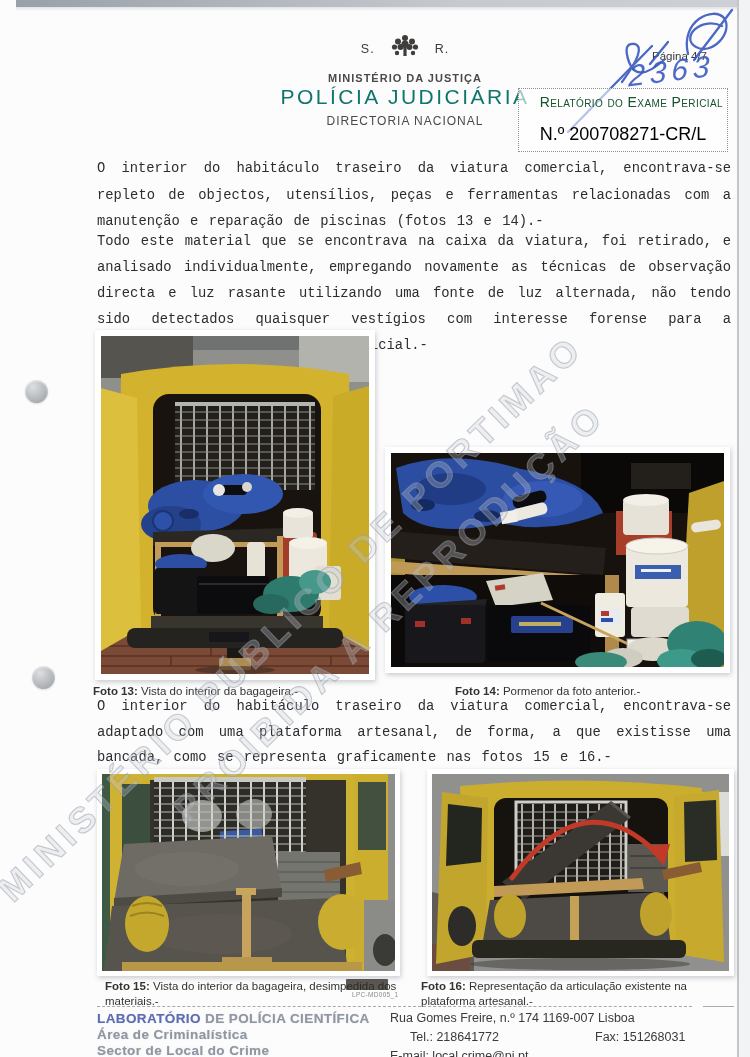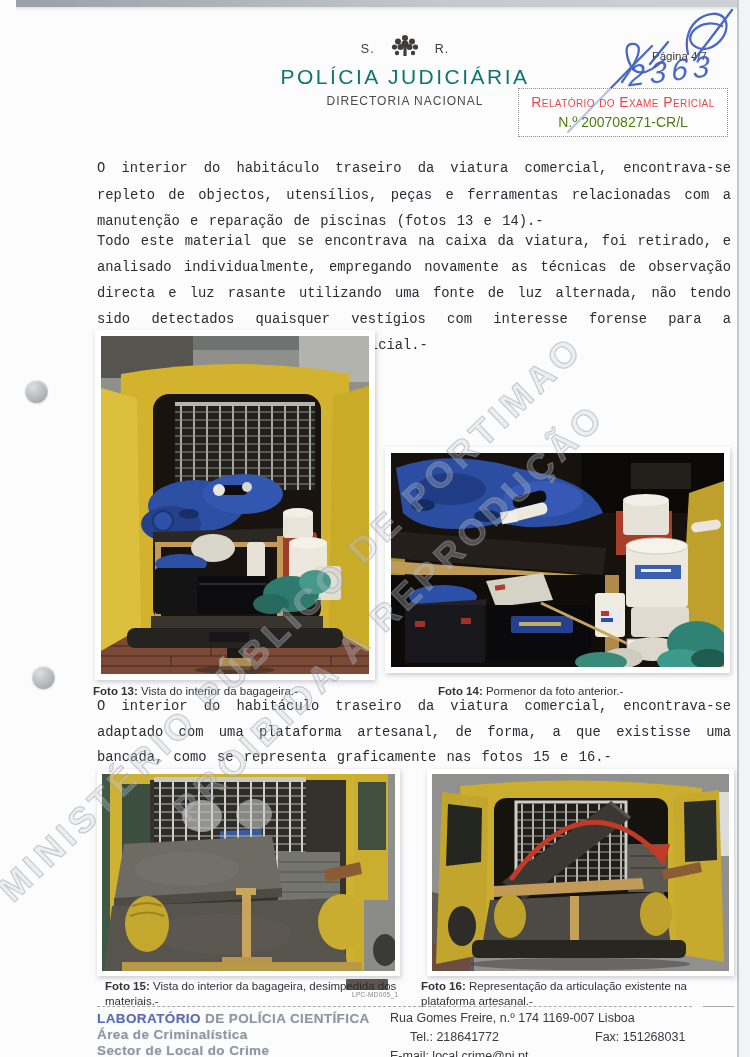--- a/index.html
+++ b/index.html
@@ -28,40 +28,40 @@
   .org{margin-top:1px;font-size:21px;font-weight:500;color:#0f766e;letter-spacing:2.5px;}
   .directorate{margin-top:5px;font-size:12px;font-weight:400;color:#4a4a4c;letter-spacing:1px;}
 
   .pagina{position:absolute;left:652px;top:50px;font-size:11.5px;color:#3a3a3c;}
   .hand-number{position:absolute;left:628px;top:54px;font-size:30px;color:#3b5cc0;
     font-style:italic;letter-spacing:5px;transform:rotate(-7deg) skewX(-8deg);opacity:.9;}
   .scribbles{position:absolute;left:552px;top:2px;width:198px;height:140px;}
 
   .report-box{position:absolute;left:518px;top:88px;width:200px;padding:5px 4px 6px;
     border:1.5px dotted #8f8f91;text-align:center;background:rgba(255,255,255,.6);}
-  .report-box .l1{font-size:14px;font-variant:small-caps;letter-spacing:.4px;color:#ef4444;}
-  .report-box .l2{font-size:14px;color:#4d7c0f;margin-top:4px;}
+  .report-box .l1{font-size:14px;font-variant:small-caps;letter-spacing:.4px;color:#14532d;text-align:right;}
+  .report-box .l2{font-size:18px;color:#000000;margin-top:14px;}
 
   
   .para{position:absolute;left:97px;width:634px;font-size:13.8px;line-height:26.5px;
     text-align:justify;word-spacing:2px;color:#2d2d31;font-family:Liberation Mono, monospace;}
   .p1{top:156px;} .p2{top:229px;line-height:26px;} .p3{top:694px;line-height:25.5px;}
 
   
   .photo{position:absolute;background:#fff;box-shadow:1px 2px 5px rgba(110,112,120,.35);}
   .photo svg{display:block;}
   .ph13{left:95px;top:330px;padding:6px;}
   .ph14{left:385px;top:447px;padding:6px;}
   .ph15{left:97px;top:769px;padding:5px;}
   .ph16{left:427px;top:769px;padding:5px;}
 
   .caption{position:absolute;font-size:11.5px;color:#333;line-height:14.5px;}
   .caption b{font-weight:700;}
   .cap13{left:93px;top:684px;width:320px;}
-  .cap14{left:438px;top:684px;width:287px;}
+  .cap14{left:455px;top:684px;width:287px;}
   .cap15{left:105px;top:979px;width:305px;}
   .cap16{left:421px;top:979px;width:300px;}
   .stamp-overlay{position:absolute;left:346px;top:979px;width:42px;height:11px;
     background:rgba(45,40,35,.78);border-radius:1px;}
   .stamp-text{position:absolute;left:352px;top:991px;font-size:6.5px;color:#8a8a8c;letter-spacing:.3px;}
 
   
   .watermark{position:absolute;inset:0;pointer-events:none;overflow:hidden;}
   .wm{position:absolute;white-space:nowrap;font-size:36px;font-weight:700;
     letter-spacing:5px;color:rgba(200,204,212,.30);
@@ -108,20 +108,21 @@
               <circle cx="20.5" cy="14" r="3"></circle>
             <circle cx="16" cy="11" r="3.6"></circle>
             <rect x="14.4" y="13" width="3.2" height="10"></rect>
             <circle cx="8" cy="20" r="2.2"></circle>
               <circle cx="24" cy="20" r="2.2"></circle>
           </g>
         </svg>
       </span>
       <span class="sr">R.</span>
     </div>
+    <div class="ministry">MINISTÉRIO DA JUSTIÇA</div>
     <div class="org">POLÍCIA JUDICIÁRIA</div>
     <div class="directorate">DIRECTORIA NACIONAL</div>
   </div>
 
   <div class="pagina">Página 4/7</div>
   <div class="hand-number">2363</div>
 
   <div class="scribbles">
     <svg width="198" height="140" viewBox="0 0 198 140">
       <g fill="none" stroke="#3b5cc0" stroke-width="2.3" stroke-linecap="round" opacity="0.92">

